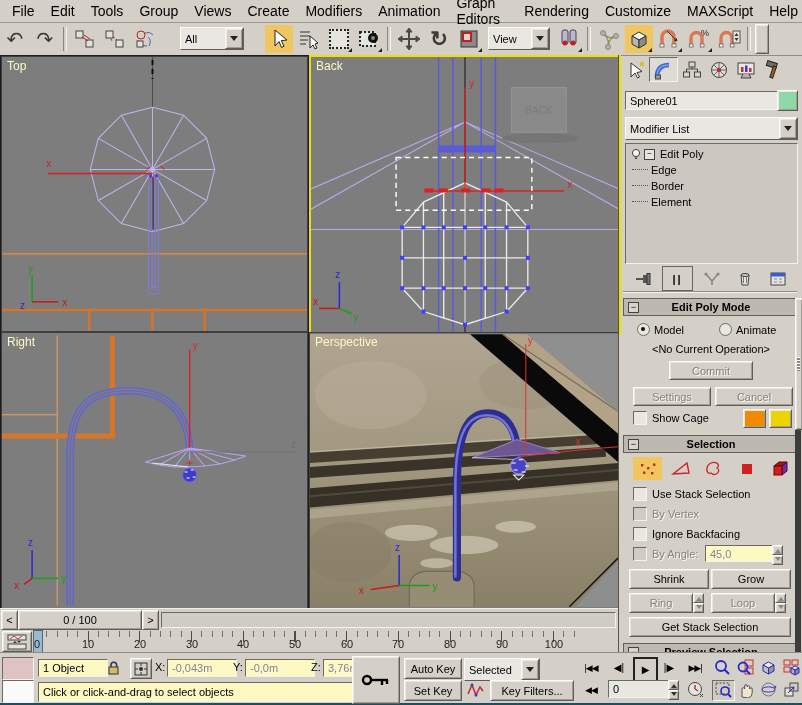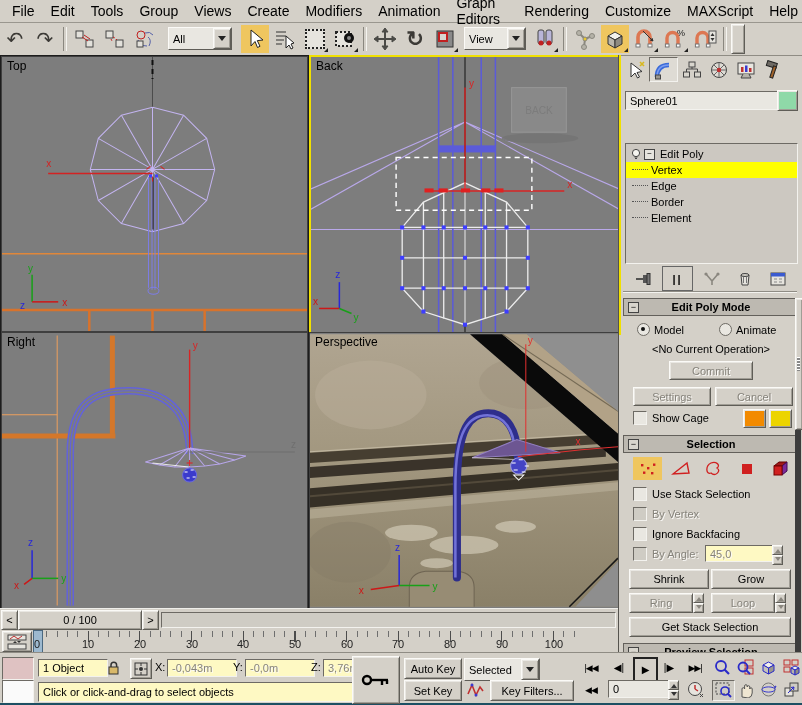--- a/index.html
+++ b/index.html
@@ -26,21 +26,21 @@
   .tsep{width:2px;height:24px;margin:0 3px;border-left:1px solid #8a877f;border-right:1px solid #f4f3ef;}
   .glyph{font-size:17px;color:#3c3a36;line-height:1;}
   .flyout::after{content:"";position:absolute;right:1px;bottom:1px;border-left:4px solid transparent;border-bottom:4px solid #222;}
   .dd{height:21px;display:flex;align-items:stretch;}
   .dd .dtext{flex:1;display:flex;align-items:center;padding:0 4px;}
   .darrow{width:16px;display:flex;align-items:center;justify-content:center;}
   .darrow::before{content:"";border:4px solid transparent;border-top:5px solid #222;margin-top:4px;}
   
   #viewports{left:0;top:55px;width:618px;height:553px;background:#1d1d1d;}
   .vp{position:absolute;background:#7d7d7d;overflow:hidden;border:1px solid #3f3f3f;}
-  .vp-label{position:absolute;left:5px;top:2px;color:#000000;font-size:12px;z-index:3;}
+  .vp-label{position:absolute;left:5px;top:2px;color:#fef9c3;font-size:12px;z-index:3;}
   .vp svg{position:absolute;left:0;top:0;width:100%;height:100%;}
   
   #timeslider{left:0;top:608px;width:618px;height:22px;border-top:1px solid #efeeea;display:flex;align-items:center;}
   #trackbar{left:0;top:630px;width:618px;height:22px;position:absolute;}
   .ruler-ticks{position:absolute;left:36px;top:1px;width:545px;height:6px;
     background:repeating-linear-gradient(90deg,#6e6e6e 0 1px,transparent 1px 10.34px);}
   .ruler-ticks-tall{position:absolute;left:36px;top:1px;width:545px;height:11px;
     background:repeating-linear-gradient(90deg,#4c4c4c 0 1px,transparent 1px 51.7px);}
   .tick-label{position:absolute;top:8px;transform:translateX(-50%);font-size:11px;color:#222;}
   
@@ -110,21 +110,21 @@
           <path d="M9,9l2,1M12,11l1,1M7,11l1,2" stroke="#c02020" stroke-dasharray="2,1" fill="none"></path>
         </svg>
       </div>
     <div class="tbtn">
       <svg width="22" height="22" viewBox="0 0 22 22">
           <circle cx="7" cy="7" r="4" fill="none" stroke="#c02020"></circle>
           <path d="M11,5 q5,-2 8,2 M4,12 q2,6 9,6 M14,9 q4,3 1,9" stroke="#5560a8" fill="none"></path>
           <rect x="3" y="13" width="6" height="6" fill="#e3e1db" stroke="#444"></rect>
         </svg>
       </div>
-    <div class="dd raised" style="width:62px;margin:0 8px">
+    <div class="dd raised" style="width:62px;margin:0 20px">
       <span class="dtext white-field">All</span>
         <span class="darrow raised"></span>
     </div>
     <div class="tbtn yellow-active">
       <svg width="20" height="20" viewBox="0 0 20 20">
           <polygon points="6,1 6,17 10,12.5 12.5,18.5 15,17.3 12.3,11.6 18,11" fill="#fff" stroke="#222"></polygon>
         </svg>
       </div>
     <div class="tbtn">
       <svg width="22" height="22" viewBox="0 0 22 22">
@@ -680,33 +680,33 @@
             <rect x="8.6" y="6" width="3" height="12" fill="#a0622a" stroke="#222" transform="rotate(18 10 12)"></rect>
           </svg>
         </div>
     </div>
 
     <div class="abs field white-field" style="left:6px;top:36px;width:144px;height:17px">
         <span>Sphere01</span>
       </div>
     <div class="abs raised" style="left:158px;top:35px;width:19px;height:19px;background:#8fd9a8"></div>
 
+    <div class="abs dd raised" style="left:6px;top:62px;width:171px">
+      <span class="dtext white-field">Modifier List</span>
+        <span class="darrow raised"></span>
+    </div>
 
     <div class="abs sunken" style="left:6px;top:88px;width:171px;height:117px;background:#ccc8c1;padding-top:2px">
       <div class="stack-row">
         <svg width="12" height="13" viewBox="0 0 12 13" style="margin:0 2px 0 4px">
             <circle cx="6" cy="5" r="3.6" fill="#f6f5f0" stroke="#444"></circle>
             <path d="M4.5,9 h3 M5,10.5 h2" stroke="#444"></path>
           </svg>
         <span style="width:9px;height:9px;border:1px solid #444;background:#e6e4de;font-size:8px;line-height:8px;text-align:center;margin-right:5px">−</span>
         <span>Edit Poly</span>
-      </div>
-      <div class="stack-row" style="background:#ffff00">
-        <span class="tree-dots"></span>
-          <span>Vertex</span>
       </div>
       <div class="stack-row">
         <span class="tree-dots"></span>
           <span>Edge</span>
       </div>
       <div class="stack-row">
         <span class="tree-dots"></span>
           <span>Border</span>
       </div>
       <div class="stack-row">

